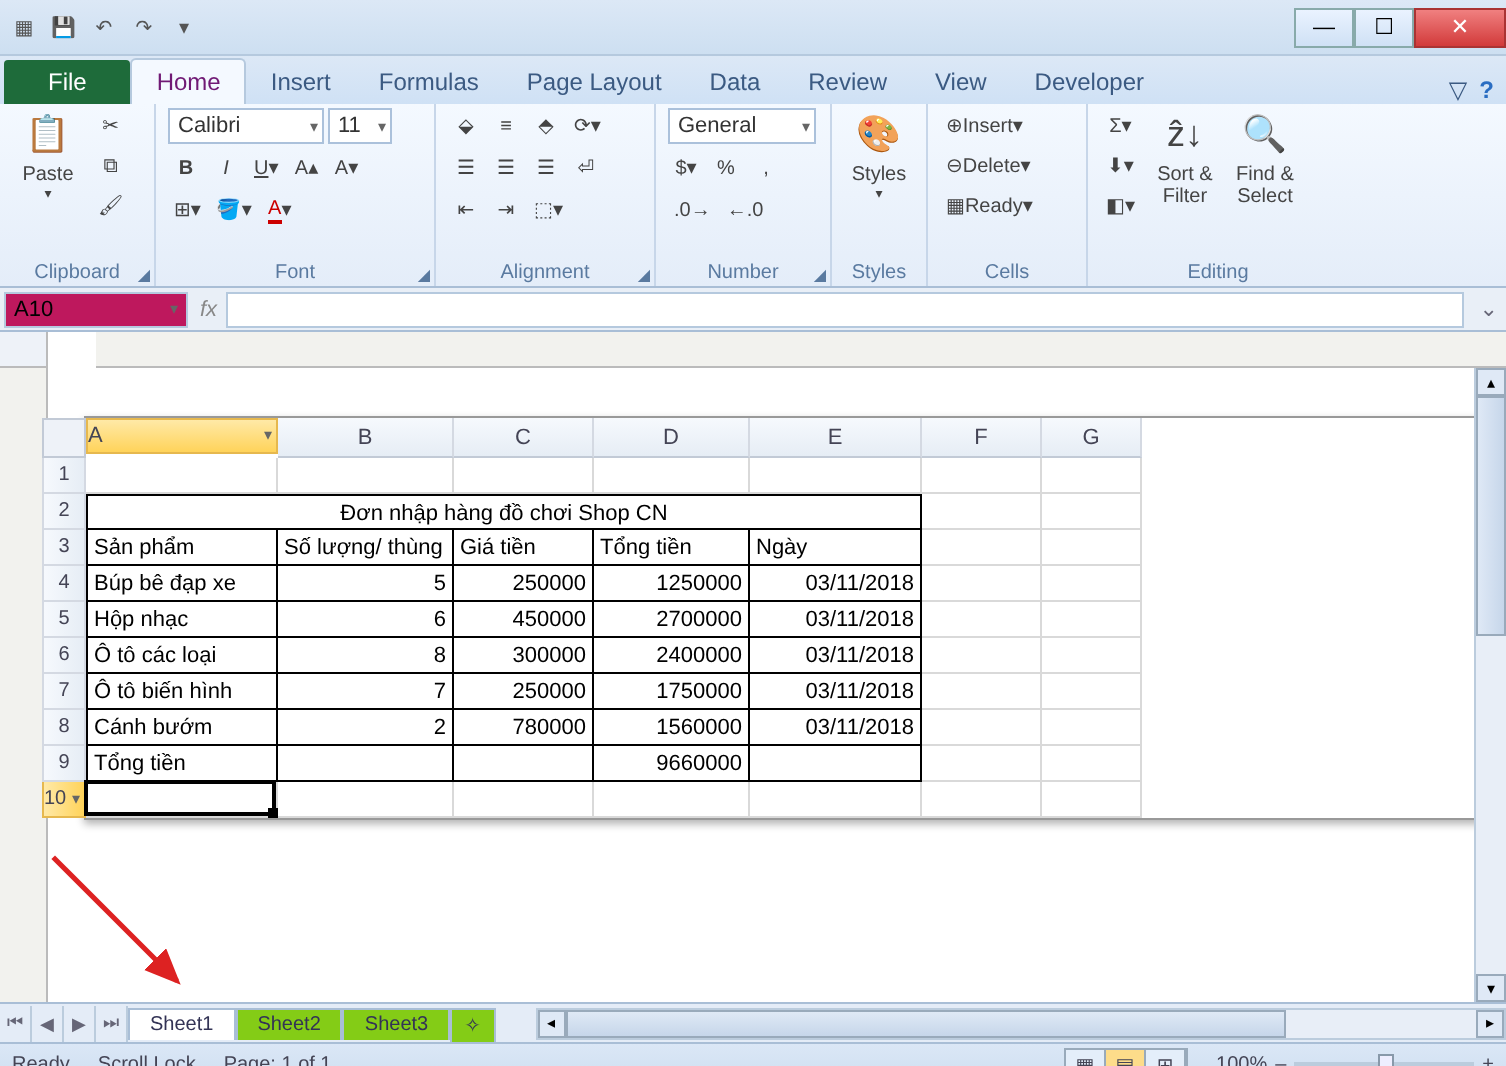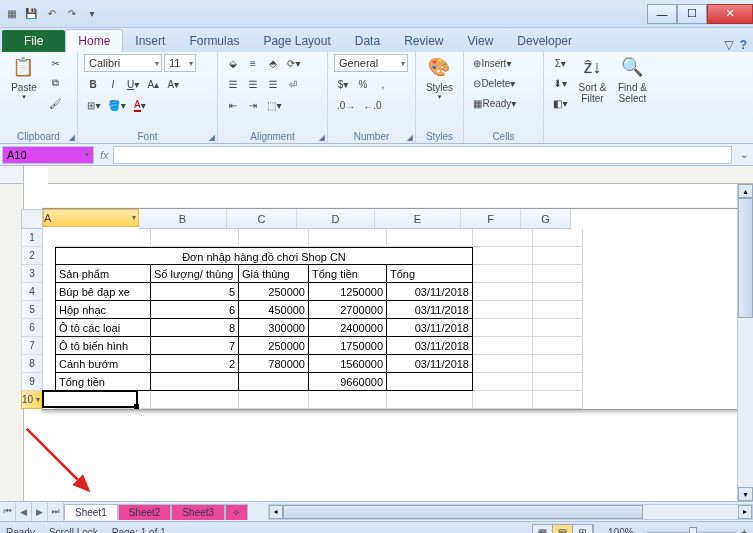--- a/index.html
+++ b/index.html
@@ -32,60 +32,60 @@
 .big { width:36px; display:flex; flex-direction:column; align-items:center; font-size:10px; color:#444; text-align:center; }
 .big .icn { width:26px; height:26px; margin-bottom:2px; display:flex; align-items:center; justify-content:center; font-size:18px; }
 .smcol { display:flex; flex-direction:column; gap:2px; }
 .smrow { display:flex; gap:2px; }
 .btn { min-width:18px; height:18px; border:1px solid transparent; display:flex; align-items:center; justify-content:center; font-size:10px; color:#444; padding:0 2px; }
 .sel { border:1px solid #abc1db; background:#fff; height:18px; font-size:11px; padding:0 14px 0 4px; position:relative; color:#333; display:flex; align-items:center; }
 .sel::after { content:"▾"; position:absolute; right:2px; font-size:8px; color:#666; }
 
 
 .fbar { height:22px; background:#e9eff7; border-bottom:1px solid #a9bed6; display:flex; align-items:center; }
-.namebox { width:92px; border:1px solid #b5c9de; background:#d946ef; margin:0 2px; height:18px; display:flex; align-items:center; padding:0 4px; font-size:11px; }
+.namebox { width:92px; border:1px solid #b5c9de; background:#be185d; margin:0 2px; height:18px; display:flex; align-items:center; padding:0 4px; font-size:11px; }
 .namebox::after { content:"▾"; margin-left:auto; font-size:8px; color:#666; }
 .fxbtns { display:flex; gap:2px; padding:0 4px; color:#888; }
 .fxinput { flex:1; border:1px solid #b5c9de; background:#fff; height:18px; margin-right:4px; }
 
 
 .ruler-h { height:18px; background:#f2f2ee; border-bottom:1px solid #bbb; position:relative; margin-left:24px; overflow:hidden; font-size:8px; color:#777; }
 
 
 .sheetwrap { position:relative; height:317px; display:flex; }
 .ruler-v { width:24px; background:#f2f2ee; border-right:1px solid #bbb; position:relative; overflow:hidden; }
 
 .paper { position:absolute; left:42px; top:24px; width:700px; background:#fff; box-shadow:0 2px 4px rgba(0,0,0,.3); border:1px solid #999; }
 .colhdrs { display:flex; height:20px; }
 .colhdrs > div { border-right:1px solid #d4d9e2; border-bottom:1px solid #c2cad6; background:linear-gradient(#f6f9fd,#e6edf5); text-align:center; font-size:11px; color:#445; line-height:20px; }
 .colhdrs .sel { background:linear-gradient(#ffe9a7,#ffd35a); border-color:#e6b84e; padding:0; }
 .rowhdrs { position:absolute; left:-22px; top:20px; width:22px; }
 .rowhdrs > div { height:18px; border:1px solid #d4d9e2; border-top:none; background:linear-gradient(90deg,#f6f9fd,#e6edf5); text-align:center; font-size:10px; color:#445; line-height:18px; }
 .rowhdrs .sel { background:linear-gradient(90deg,#ffe9a7,#ffd35a); border-color:#e6b84e; padding:0; }
 .corner { position:absolute; left:-22px; top:0; width:22px; height:20px; background:#eef2f8; border:1px solid #c2cad6; }
 
-.cells { position:relative;padding-left:12px; }
+.cells { position:relative; }
 .row { display:flex; height:18px; }
 .cell { border-right:1px solid #d9d9d9; border-bottom:1px solid #d9d9d9; padding:0 3px; font-size:11px; line-height:18px; overflow:hidden; white-space:nowrap; color:#000; }
 .cell.r { text-align:right; }
 .cell.c { text-align:center; }
 .cell.b-t { border-top:1px solid #000 !important; }
 .cell.b-b { border-bottom:1px solid #000 !important; }
 .cell.b-l { border-left:1px solid #000 !important; }
 .cell.b-r { border-right:1px solid #000 !important; }
 .active-cell { position:absolute; border:2px solid #000; pointer-events:none; }
 .active-cell::after { content:""; position:absolute; right:-3px; bottom:-3px; width:5px; height:5px; background:#000; }
 
 .arrow { position:absolute; left:18px; top:236px; width:86px; height:86px; pointer-events:none; }
 
 
 .sheettabs { height:20px; background:#e4ecf7; border-top:1px solid #a9bed6; display:flex; align-items:center; font-size:10px; }
 .navbtns { display:flex; }
 .navbtns div { width:16px; height:18px; border-right:1px solid #bcd; display:flex; align-items:center; justify-content:center; color:#667; font-size:9px; }
-.stab { padding:2px 10px; border:1px solid #a9bed6; border-bottom:none; background:#ec4899; margin-top:1px; color:#335; }
+.stab { padding:2px 10px; border:1px solid #a9bed6; border-bottom:none; background:#84cc16; margin-top:1px; color:#335; }
 .stab.active { background:#fff; }
 .hscroll { flex:1; margin-left:20px; height:16px; background:#e8eef7; border:1px solid #bcd; position:relative; }
 .hscroll .thumb { position:absolute; left:14px; width:360px; top:0; bottom:0; background:linear-gradient(#dfe9f6,#c6d6ea); border:1px solid #9ab; }
 .hscroll .arr { position:absolute; width:14px; top:0; bottom:0; background:#dfe9f6; border:1px solid #9ab; display:flex; align-items:center; justify-content:center; font-size:8px; }
 
 .status { height:22px; background:linear-gradient(#dbe7f6,#cddef1); border-top:1px solid #a9bed6; display:flex; align-items:center; font-size:10px; color:#445; padding:0 6px; gap:14px; }
 .status .spacer { flex:1; }
 .viewbtns { display:flex; border:1px solid #9ab; }
 .viewbtns div { width:20px; height:16px; border-right:1px solid #9ab; background:#e4eefa; display:flex; align-items:center; justify-content:center; }
 .viewbtns .on { background:#fddc8a; }
@@ -243,20 +243,21 @@
       </div>
       <div class="big">
           <div class="icn">ẑ↓</div>
           <span>Sort &amp; Filter</span>
         </div>
       <div class="big">
           <div class="icn">🔍</div>
           <span>Find &amp; Select</span>
         </div>
     </div>
+    <div class="group-label">Editing</div>
   </div>
 </div>
 
 <div class="fbar">
   <div class="namebox">A10</div>
   <div class="fxbtns">
     <span style="font-style:italic">fx</span>
   </div>
   <div class="fxinput"></div>
   <span style="padding:0 4px;color:#667">⌄</span>
@@ -304,23 +305,23 @@
           <div class="cell " style="width: 50px;"></div>
         </div>
         <div class="row">
           <div class="cell c b-t b-l b-r b-b" style="width: 418px;">Đơn nhập hàng đồ chơi Shop CN</div>
           <div class="cell" style="width: 60px;"></div>
           <div class="cell" style="width: 50px;"></div>
         </div>
         <div class="row">
           <div class="cell b-l b-r b-b" style="width: 96px;">Sản phẩm</div>
           <div class="cell b-r b-b" style="width: 88px;">Số lượng/ thùng</div>
-          <div class="cell b-r b-b" style="width: 70px;">Giá thùng</div>
+          <div class="cell b-r b-b" style="width: 70px;">Giá tiền</div>
           <div class="cell b-r b-b" style="width: 78px;">Tổng tiền</div>
-          <div class="cell b-r b-b" style="width: 86px;">Tổng</div>
+          <div class="cell b-r b-b" style="width: 86px;">Ngày</div>
           <div class="cell " style="width: 60px;"></div>
           <div class="cell " style="width: 50px;"></div>
         </div>
         <div class="row">
           <div class="cell b-l b-r b-b" style="width: 96px;">Búp bê đạp xe</div>
           <div class="cell r b-r b-b" style="width: 88px;">5</div>
           <div class="cell r b-r b-b" style="width: 70px;">250000</div>
           <div class="cell r b-r b-b" style="width: 78px;">1250000</div>
           <div class="cell r b-r b-b" style="width: 86px;">03/11/2018</div>
           <div class="cell " style="width: 60px;"></div>

